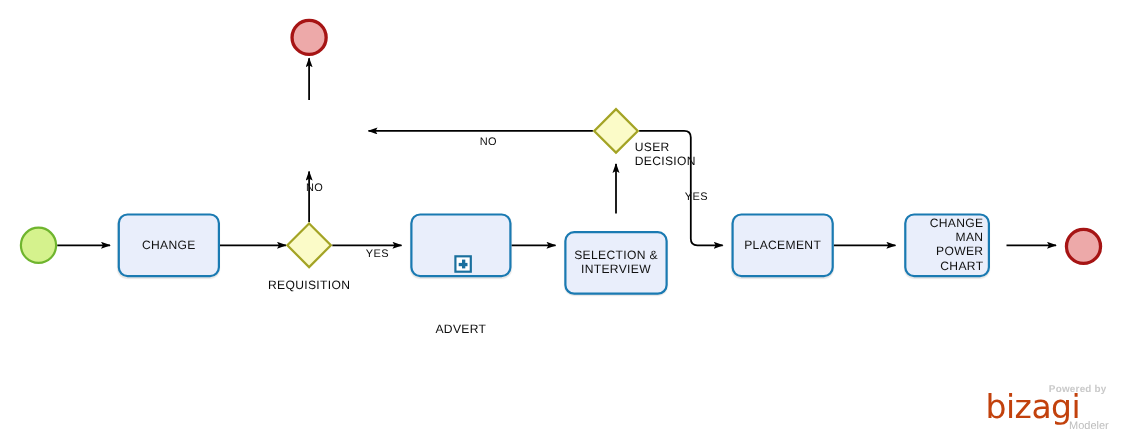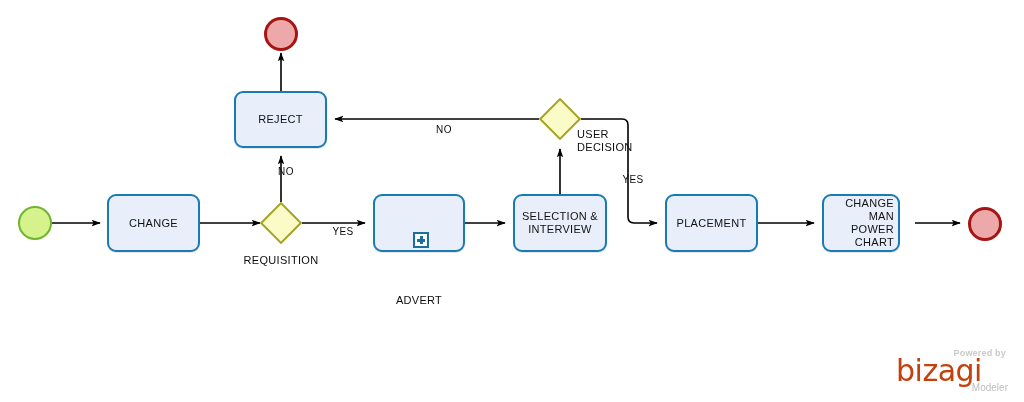--- a/index.html
+++ b/index.html
@@ -179,32 +179,29 @@
 
   <div class="node event event-start" style="left:18px; top:206px; width:34px; height:34px;"></div>
 
   <div class="node task" style="left:107px; top:194px; width:93px; height:58px;">
     <span class="task-label">CHANGE</span>
   </div>
 
   <div class="node gateway" style="left:266px; top:208px; width:30px; height:30px;"></div>
   <div class="label label-center" style="left:231px; top:254px; width:100px;">REQUISITION</div>
 
-  <div class="node task" style="left:234px; top:91px; width:93px; height:57px;">
-    <span class="task-label">REJECT</span>
-  </div>
 
   <div class="node event event-end" style="left:264px; top:17px; width:34px; height:34px;"></div>
 
   <div class="node task" style="left:373px; top:194px; width:92px; height:58px;">
     <span class="subprocess-marker" style="left:38px; bottom:2px;"></span>
   </div>
   <div class="label label-center" style="left:369px; top:261px; width:100px;margin-top:33px;">ADVERT</div>
 
-  <div class="node task" style="left:513px; top:194px; width:94px; height:58px;">
+  <div class="node task" style="left:513px; top:210px; width:94px; height:58px;">
     <span class="task-label">SELECTION &amp;
 INTERVIEW</span>
   </div>
 
   <div class="node gateway" style="left:545px; top:104px; width:30px; height:30px;"></div>
   <div class="label label-left" style="left:561px; top:128px; width:92px;margin-left:16px;">USER
 DECISION</div>
 
   <div class="node task" style="left:665px; top:194px; width:93px; height:58px;">
     <span class="task-label">PLACEMENT</span>

